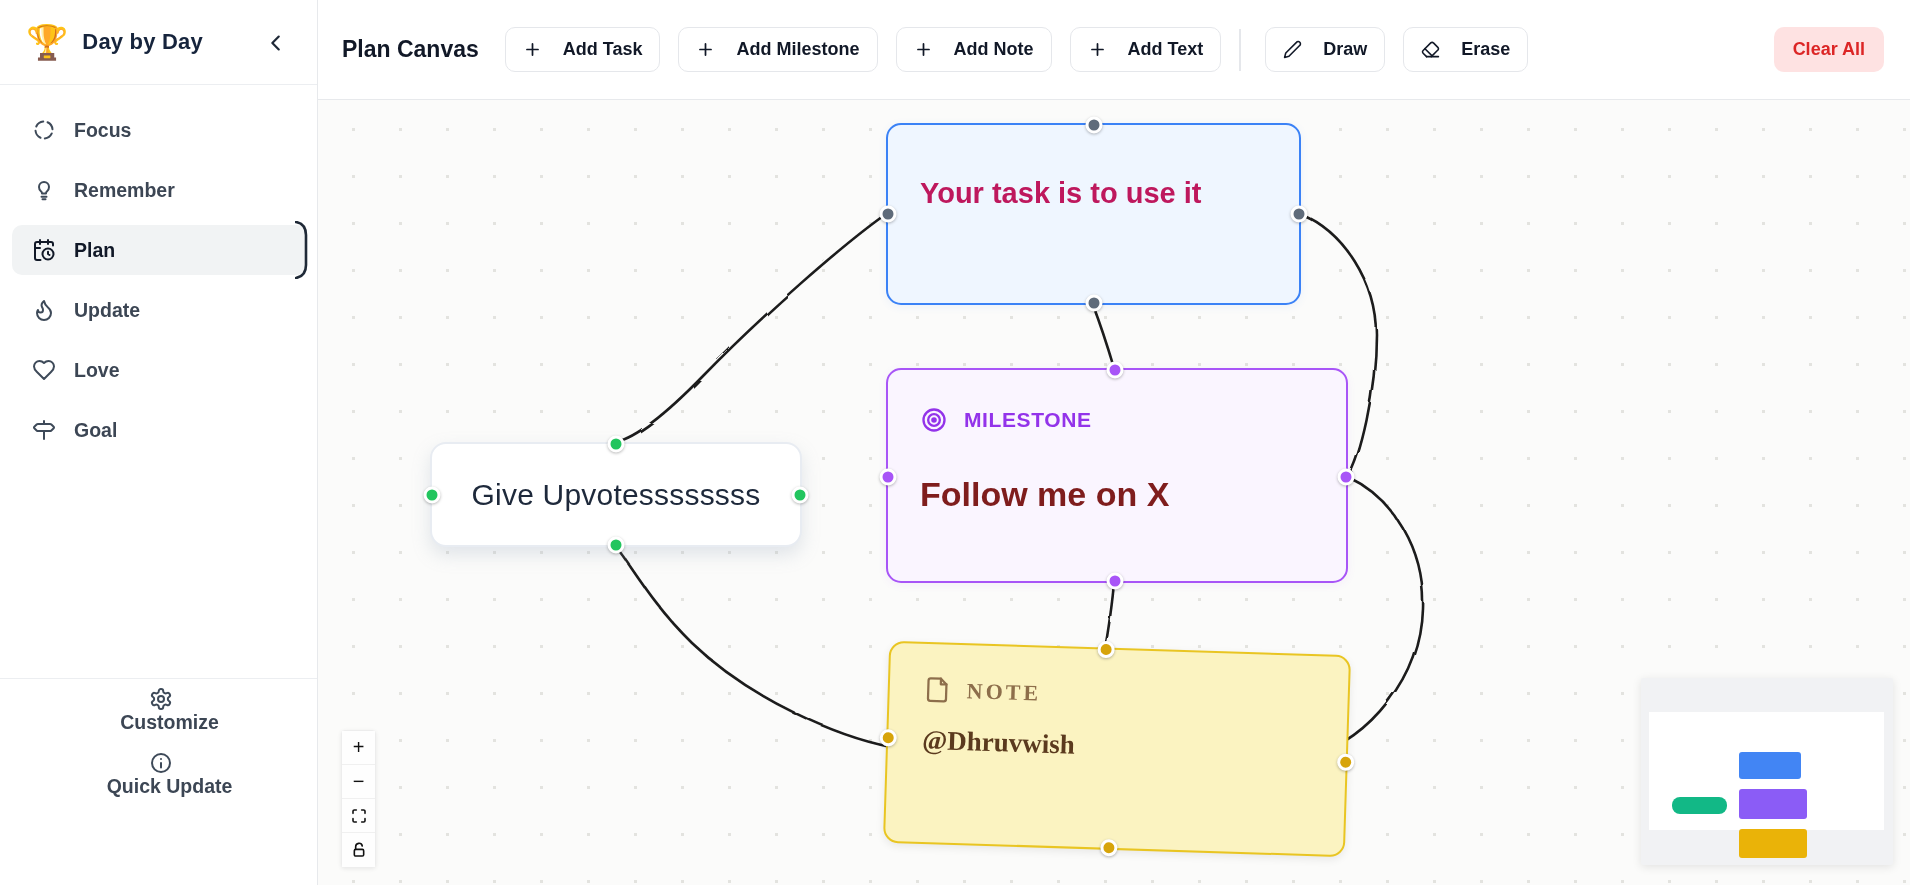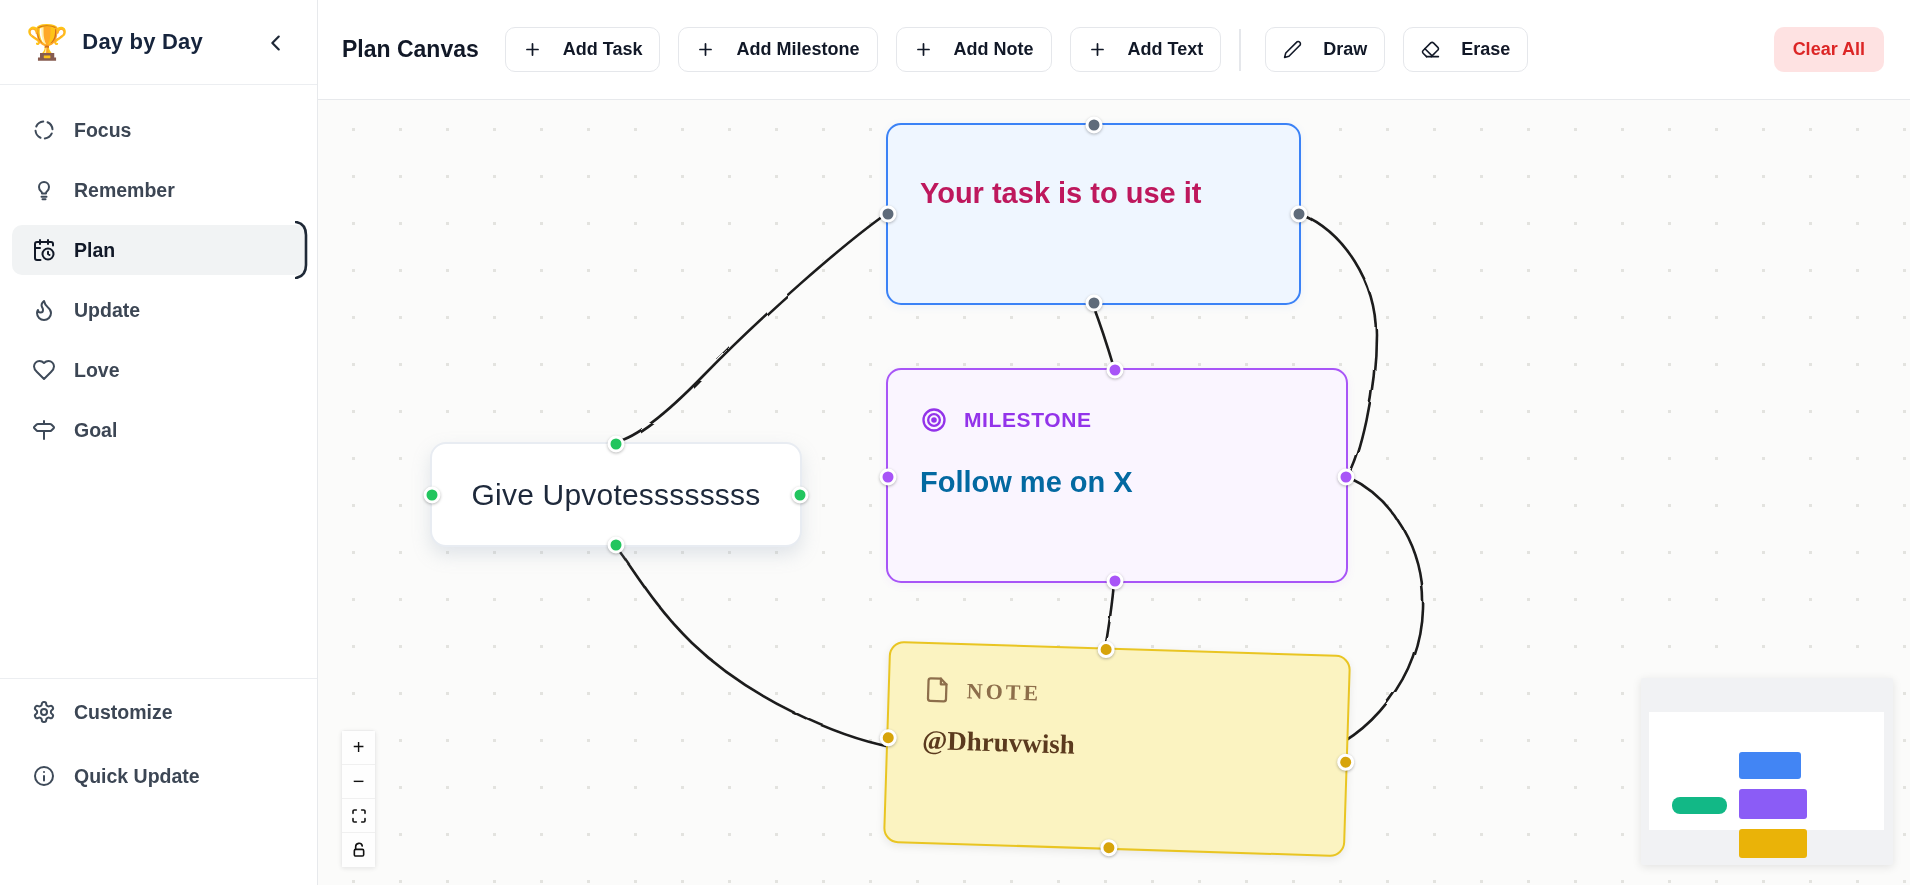--- a/index.html
+++ b/index.html
@@ -20,21 +20,21 @@
   .nav-item { display:flex; align-items:center; height:50px; margin:0 10px 10px 12px;
     padding-left:20px; border-radius:10px; cursor:pointer; position:relative; }
   .nav-item.active { background:#f1f3f4; }
   .nav-item .ic { width:24px; height:24px; color:#3e4a59; margin-right:18px; flex:0 0 auto; }
   .nav-item.active .ic { color:#111827; }
   .nav-label { font-size:19.5px; font-weight:600; color:#3c4654; }
   .nav-item.active .nav-label { color:#111827; }
   .active-bracket { position:absolute; right:-1px; top:-4px; }
   .sb-footer { position:absolute; left:0; right:0; bottom:0; top:678px;
     border-top:1px solid #eceef1; padding-top:8px; }
-  .sb-footer .nav-item { margin-bottom:14px; }
+  .sb-footer .nav-item { margin-bottom:14px;flex-direction:column; }
 
   
   .topbar { position:absolute; left:318px; top:0; width:1592px; height:100px;
     background:#fff; border-bottom:1px solid #e7e9ec; display:flex; align-items:center;
     padding-left:24px; z-index:4; }
   .tb-title { font-size:23px; font-weight:700; color:#111827; margin-right:26px; }
   .tb-btn { display:inline-flex; align-items:center; gap:21px; height:45px;
     padding:0 17px; background:#fff; border:1px solid #e5e7eb; border-radius:10px;
     font-family:inherit; font-size:18px; font-weight:600; color:#111827; cursor:pointer;
     margin-right:18px; }
@@ -70,21 +70,21 @@
   .task-status { font-size:21px; font-weight:700; color:#475569; letter-spacing:.4px; }
   .task-priority { margin-left:auto; font-size:20px; color:#94a3b8; }
   .task-text { margin-top:22px; font-size:29px; font-weight:600; color:#be185d; }
 
   .node-milestone { left:568px; top:282px; width:462px; height:215px;
     background:#faf5ff; border:2.5px solid #a855f7;
     box-shadow:0 2px 8px rgba(168,85,247,.08); padding:36px 32px; }
   .ms-row { display:flex; align-items:center; }
   .ms-row .ic { width:28px; height:28px; color:#9333ea; margin-right:16px; }
   .ms-label { font-size:21px; font-weight:700; color:#9333ea; letter-spacing:.6px; }
-  .ms-text { margin-top:32px; font-size:29px; font-weight:600; color:#0369a1; }
+  .ms-text { margin-top:41px; font-size:34px; font-weight:600; color:#7f1d1d; }
 
   .node-note { left:568px; top:562px; width:462px; height:202px;
     background:#fbf3c1; border:2.5px solid #e9c522;
     box-shadow:0 3px 8px rgba(0,0,0,.08); padding:32px 34px;
     transform:rotate(1.8deg); transform-origin:50% 50%; }
   .note-row { display:flex; align-items:center; }
   .note-row .ic { width:27px; height:27px; color:#8d6e4b; margin-right:16px; }
   .note-label { font-family:cursive; font-size:22px; font-weight:700; color:#8d6e4b;
     letter-spacing:3px; }
   .note-text { margin-top:22px; font-family:cursive; font-size:27px; font-weight:700;

